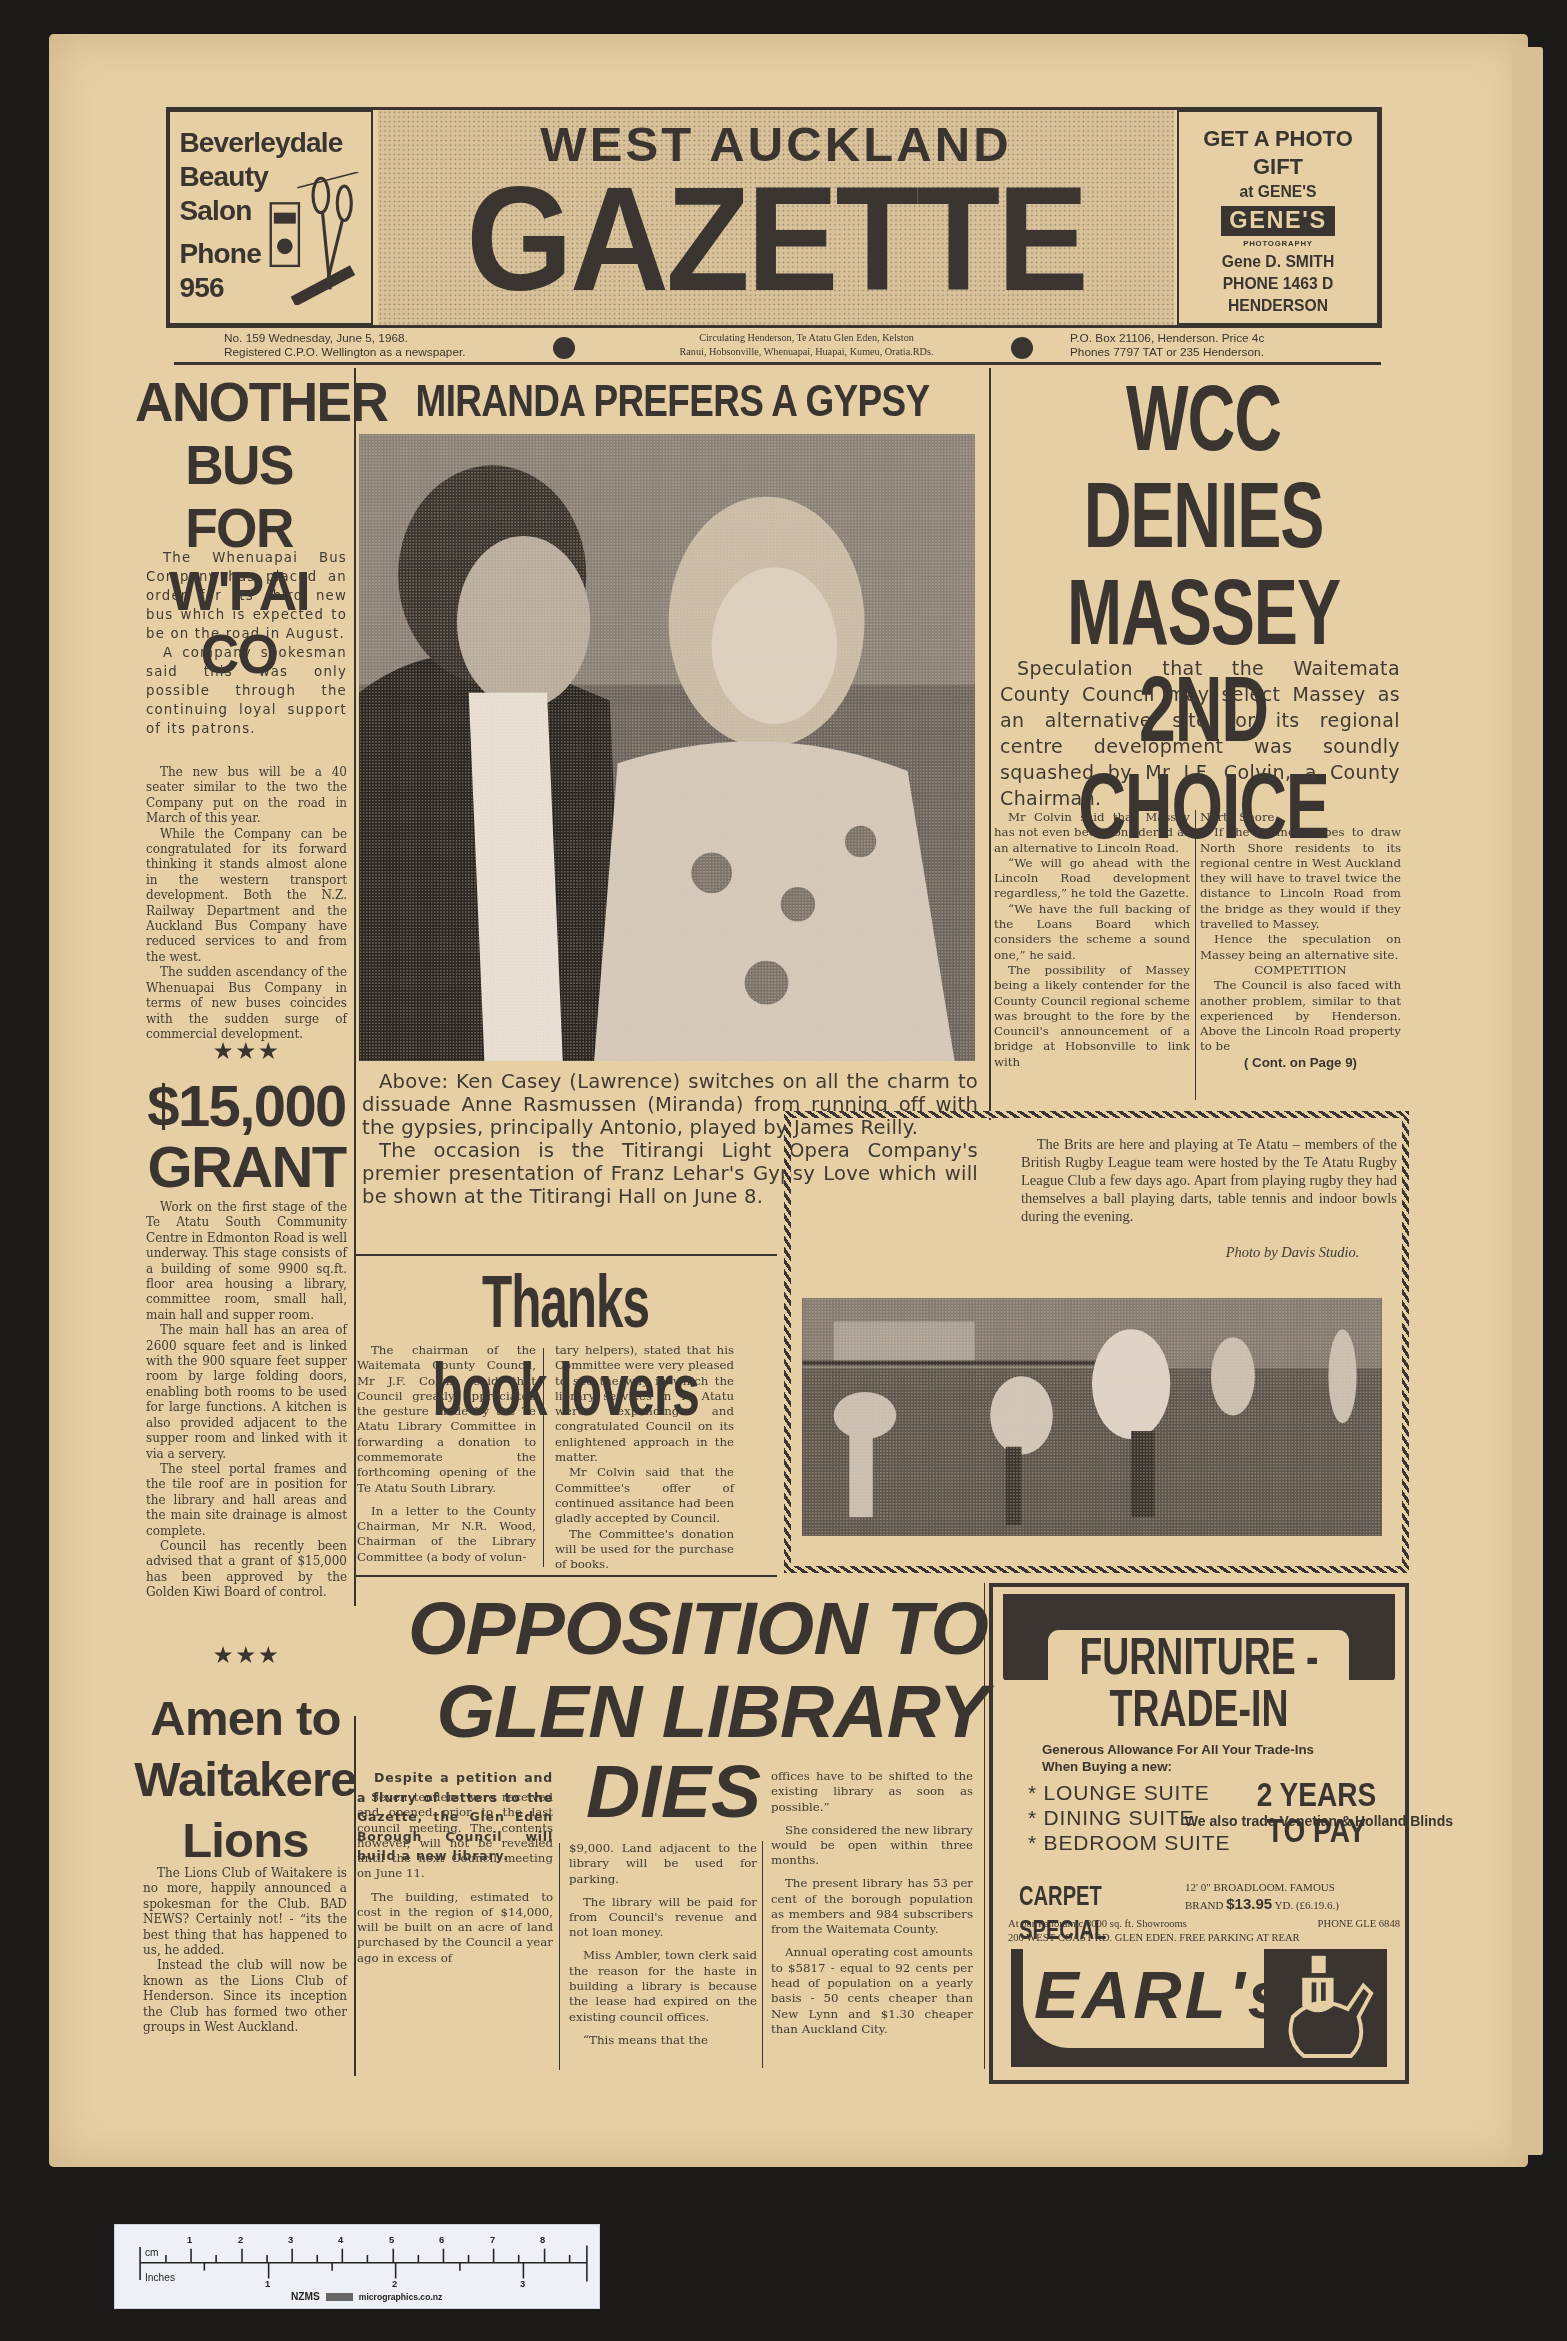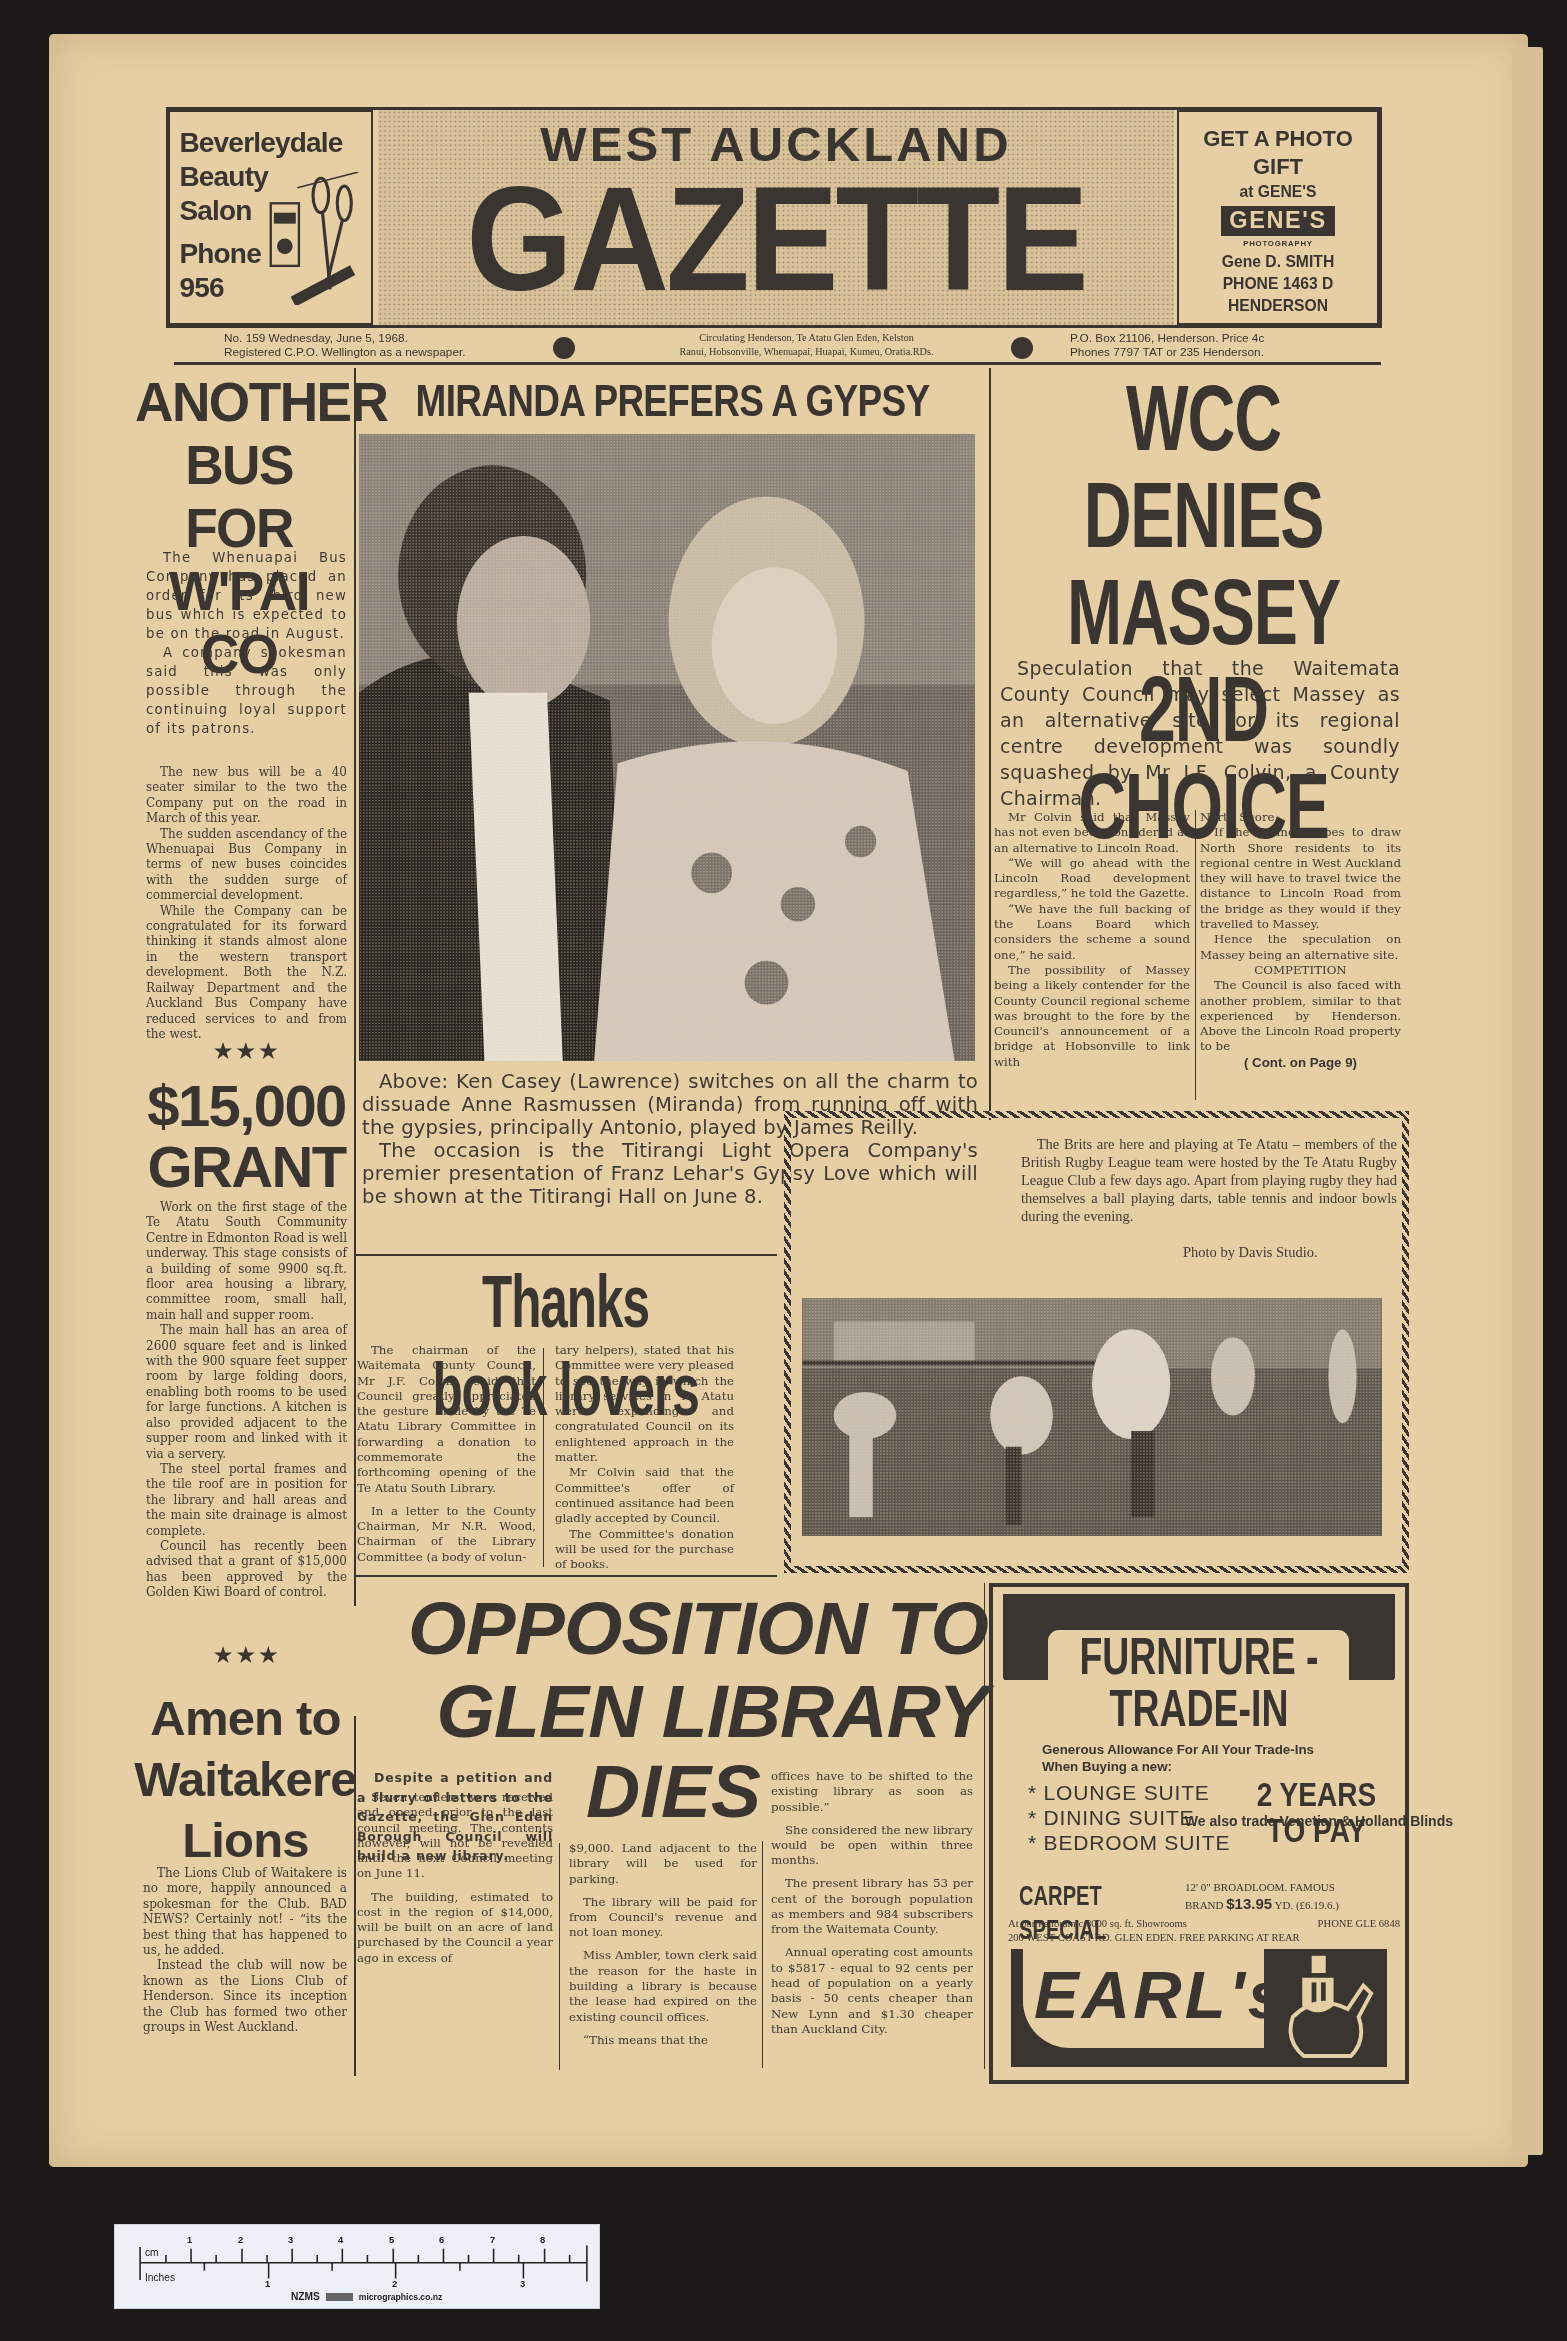--- a/index.html
+++ b/index.html
@@ -133,22 +133,22 @@
   <div>ANOTHER</div>
   <div>BUS FOR</div>
   <div>W'PAI CO</div>
 </div>
 <div class="abs sansbody" style="left:146px;top:548px;width:201px;font-size:13.3px;line-height:19px;letter-spacing:1.2px;">
   <p>The Whenuapai Bus Company has placed an order for its third new bus which is expected to be on the road in August.</p>
   <p>A company spokesman said this was only possible through the continuing loyal support of its patrons.</p>
 </div>
 <div class="abs body" style="left:146px;top:765px;width:201px;">
   <p>The new bus will be a 40 seater similar to the two the Company put on the road in March of this year.</p>
+  <p>While the Company can be congratulated for its forward thinking it stands almost alone in the western transport development. Both the N.Z. Railway Department and the Auckland Bus Company have reduced services to and from the west.</p>
   <p>The sudden ascendancy of the Whenuapai Bus Company in terms of new buses coincides with the sudden surge of commercial development.</p>
-  <p>While the Company can be congratulated for its forward thinking it stands almost alone in the western transport development. Both the N.Z. Railway Department and the Auckland Bus Company have reduced services to and from the west.</p>
 </div>
 <div class="abs stars" style="left:146px;top:1037px;width:201px;">★★★</div>
 
 <div class="abs hl-sans" style="left:146px;top:1075px;width:201px;font-size:58px;line-height:61px;text-align:center;letter-spacing:-1.6px;">
   <div>$15,000</div>
   <div>GRANT</div>
 </div>
 <div class="abs body" style="left:146px;top:1200px;width:201px;">
   <p>Work on the first stage of the Te Atatu South Community Centre in Edmonton Road is well underway. This stage consists of a building of some 9900 sq.ft. floor area housing a library, committee room, small hall, main hall and supper room.</p>
   <p>The main hall has an area of 2600 square feet and is linked with the 900 square feet supper room by large folding doors, enabling both rooms to be used for large functions. A kitchen is also provided adjacent to the supper room and linked with it via a servery.</p>
@@ -210,21 +210,21 @@
   <p style="text-indent:0">North Shore.</p>
   <p>If the Council hopes to draw North Shore residents to its regional centre in West Auckland they will have to travel twice the distance to Lincoln Road from the bridge as they would if they travelled to Massey.</p>
   <p>Hence the speculation on Massey being an alternative site.</p>
   <div style="text-align:center;">COMPETITION</div>
   <p>The Council is also faced with another problem, similar to that experienced by Henderson. Above the Lincoln Road property to be</p>
   <div class="hl-sans" style="text-align:center;font-size:13.3px;">( Cont. on Page 9)</div>
 </div>
 
 <div class="abs checker-border" style="left:784px;top:1111px;width:625px;height:462px;"></div>
 <div class="abs" style="left:1021px;top:1135px;width:376px;font-family:'Liberation Serif',serif;font-size:14.5px;line-height:18px;color:#3f3a33;text-align:justify;text-indent:15.7px;">The Brits are here and playing at Te Atatu – members of the British Rugby League team were hosted by the Te Atatu Rugby League Club a few days ago. Apart from playing rugby they had themselves a ball playing darts, table tennis and indoor bowls during the evening.</div>
-<div class="abs" style="left:1183px;top:1244px;width:219px;font-family:'Liberation Serif',serif;font-size:14.5px;color:#3f3a33;text-align:left;">Photo by Davis Studio.</div>
+<div class="abs" style="left:1183px;top:1244px;width:219px;font-family:'Liberation Serif',serif;font-size:14.5px;color:#3f3a33;text-align:center;font-style:italic;">Photo by Davis Studio.</div>
 <div class="abs photo" style="left:802px;top:1298px;width:580px;height:238px;">
   <svg width="580" height="238" viewBox="0 0 740 304">
     <rect width="740" height="304" fill="#5e5750"></rect>
     <rect width="740" height="90" fill="#847b72"></rect>
     <rect x="40" y="30" width="180" height="50" fill="#aaa196"></rect>
     <rect x="0" y="80" width="420" height="6" fill="#3c3632"></rect>
     <ellipse cx="80" cy="150" rx="40" ry="30" fill="#c8beb2"></ellipse>
     <rect x="60" y="170" width="30" height="110" fill="#c8beb2"></rect>
     <ellipse cx="280" cy="150" rx="40" ry="50" fill="#cfc5b9"></ellipse>
     <rect x="260" y="190" width="20" height="100" fill="#3a3430"></rect>

